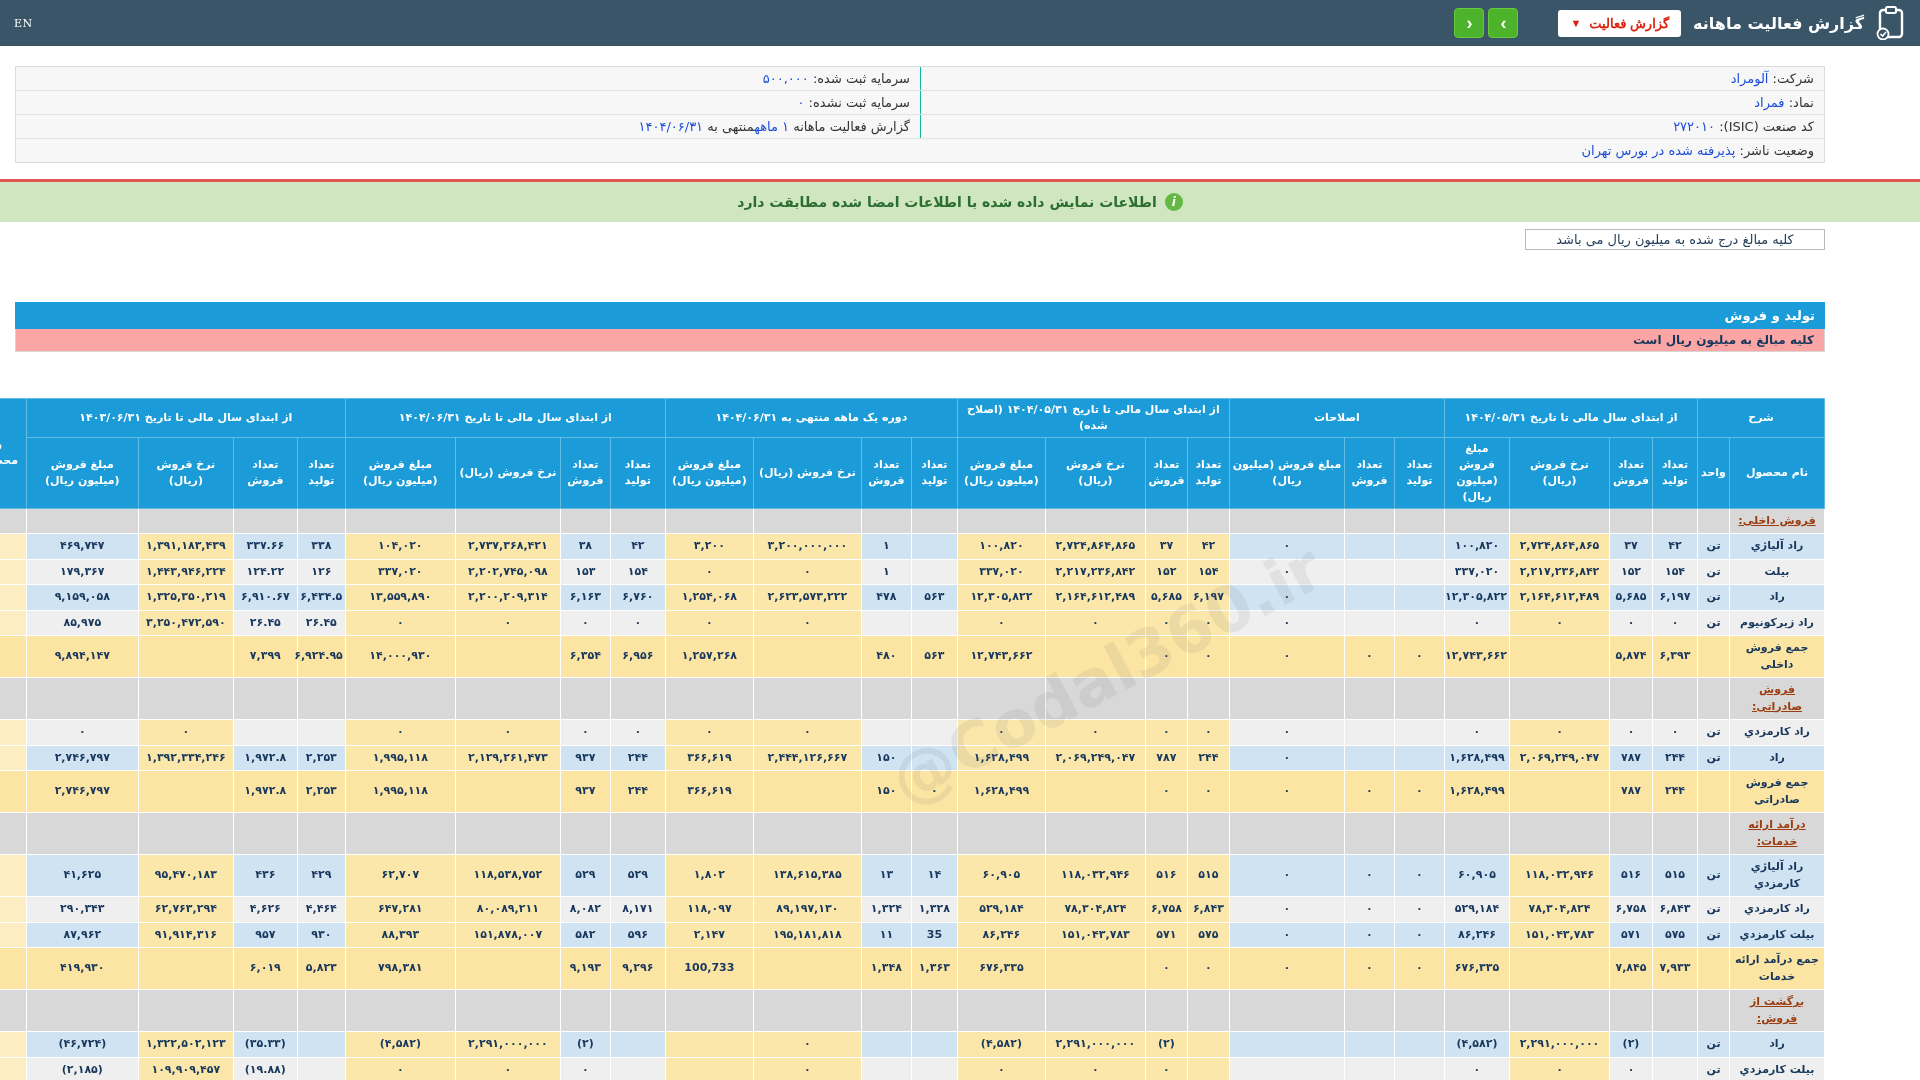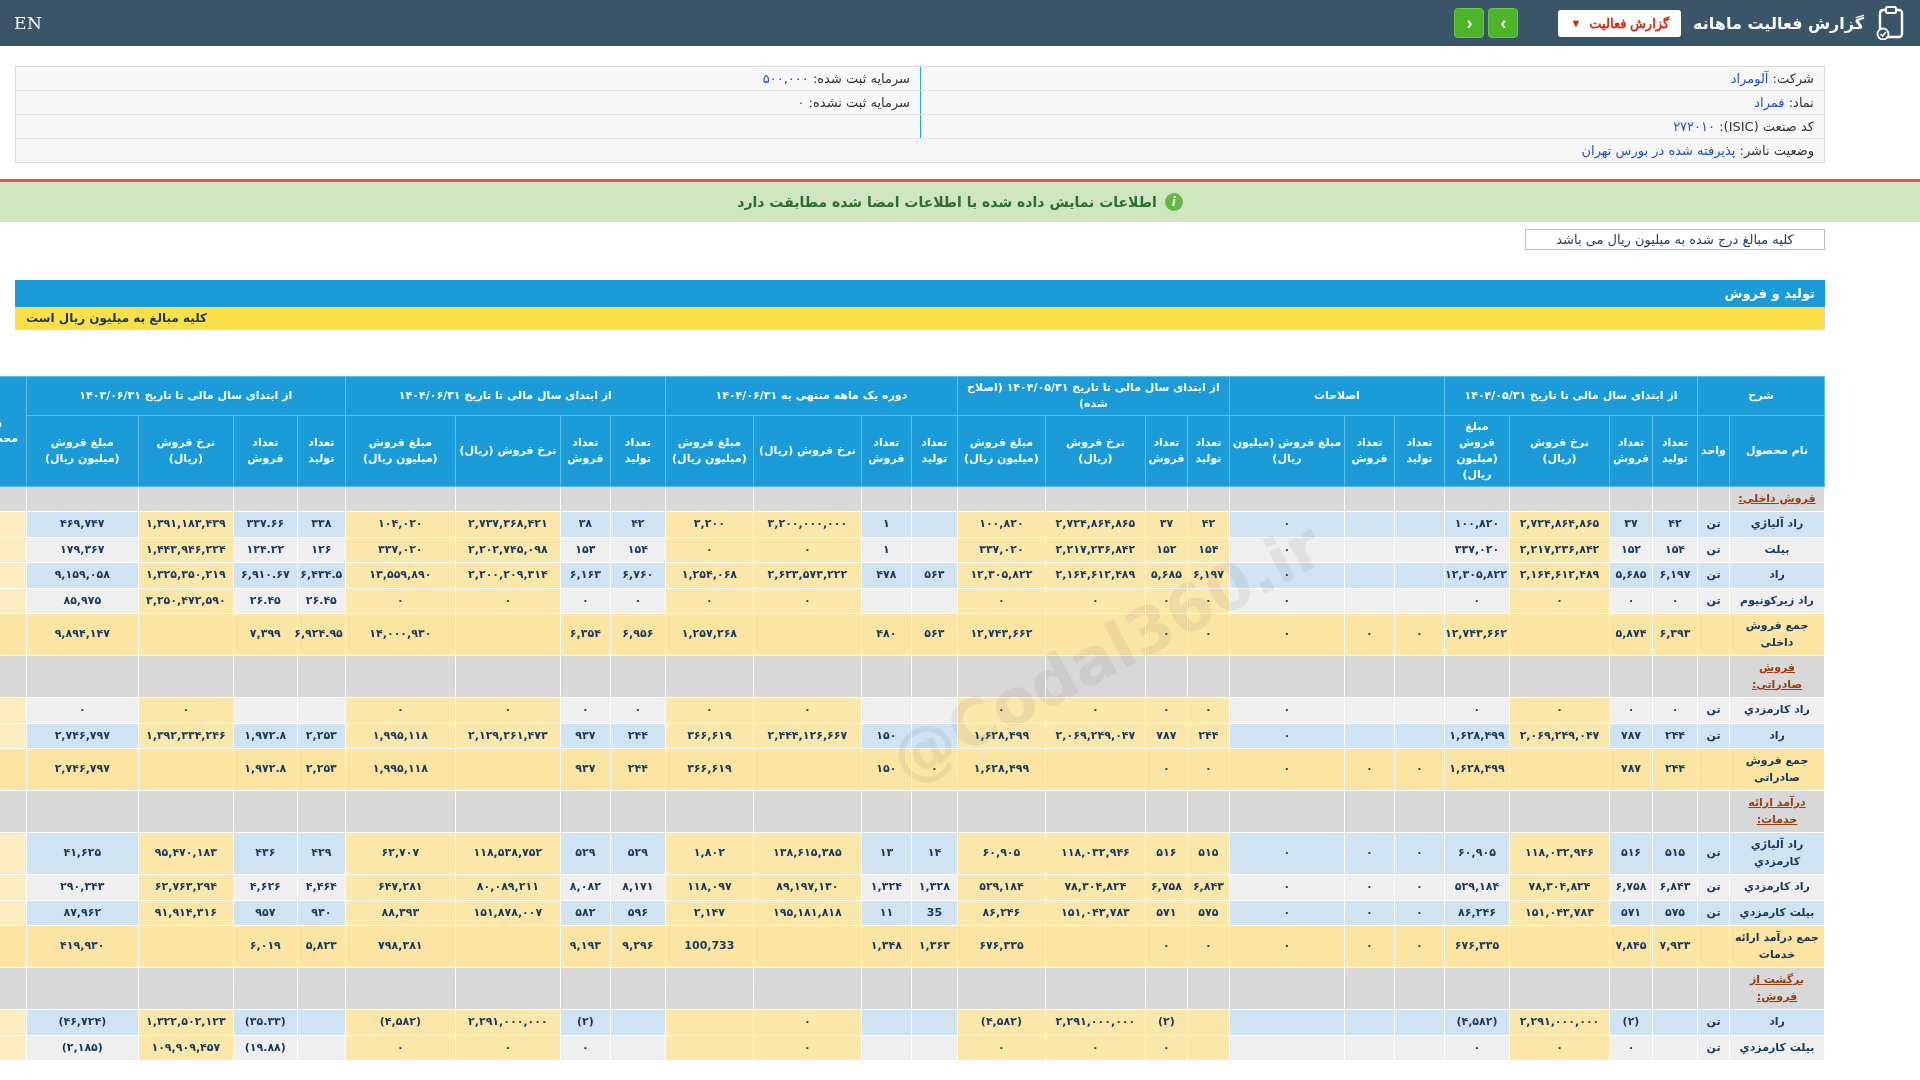--- a/index.html
+++ b/index.html
@@ -9,42 +9,42 @@
   .topbar { height:46px; background:#3a5568; display:flex; align-items:center;
     justify-content:space-between; padding:0 14px; direction:rtl; }
   .topbar-right { display:flex; align-items:center; gap:12px; }
   .tb-title { color:#fff; font-size:16px; font-weight:bold; }
   .tb-drop { background:#fff; color:#d9230f; font-size:13px; font-weight:bold;
     border:none; border-radius:3px; padding:6px 12px; display:flex; align-items:center; gap:8px; cursor:pointer; }
   .tb-drop .chev { font-size:11px; }
   .tb-navs { display:flex; gap:4px; margin-right:28px; }
   .tb-nav { width:30px; height:30px; background:#4db32a; border:1px solid #66c93e; border-radius:4px;
     color:#fff; font-size:18px; font-weight:bold; display:flex; align-items:center; justify-content:center; cursor:pointer; }
-  .tb-en { color:#fff; font-size:17px; letter-spacing:.5px; cursor:pointer; font-family:"DejaVu Serif", serif; }
+  .tb-en { color:#fff; font-size:11px; letter-spacing:.5px; cursor:pointer; font-family:"DejaVu Serif", serif; }
   
   .content { width:1810px; margin:0 95px 0 15px; }
   .info-panel { margin-top:20px; border:1px solid #dcdcdc; }
   .info-row { display:flex; direction:rtl; border-bottom:1px solid #e3e3e3; background:#f7f7f7; }
   .info-row:last-child { border-bottom:none; }
   .info-cell { width:50%; padding:4px 10px 4px; font-size:13px; color:#333; }
   .info-cell.right { border-left:1px solid #14b8a6; }
   .hl-orange { color:#1d4ed8; }
   
   .notice { margin-top:16px; width:1920px; margin-right:-95px; background:#cfe6c0;
     border-top:3px solid #e15555; padding:9px 0 11px; text-align:center; }
   .notice-inner { color:#2b6e2f; font-size:14px; font-weight:bold; display:inline-flex; align-items:center; gap:8px; }
   .i-icon { width:18px; height:18px; border-radius:50%; background:#63b944; color:#fff; font-size:12px;
     font-weight:bold; display:inline-flex; align-items:center; justify-content:center; font-style:italic; }
   .mrial-box { margin:7px auto 0 0; margin-left:auto; margin-right:0; width:300px; border:1px solid #b9b9b9;
     background:#fff; color:#1f3b57; font-size:13px; text-align:center; padding:2px 0; }
   
-  .sec-bar { margin-top:30px; background:#1b9cd8; color:#fff; font-size:13px; font-weight:bold;
+  .sec-bar { margin-top:52px; background:#1b9cd8; color:#fff; font-size:13px; font-weight:bold;
     padding:6px 10px; text-align:right; }
-  .sec-note { border:1px solid #d7d7d7; border-top:none; background:#fde047; color:#17375d;
-    font-size:12px; font-weight:bold; padding:4px 10px; text-align:left; }
+  .sec-note { border:1px solid #d7d7d7; border-top:none; background:#fca5a5; color:#17375d;
+    font-size:12px; font-weight:bold; padding:4px 10px; text-align:right; }
   
   .tbl-wrap { margin-top:46px; position:relative; }
   table.main { border-collapse:collapse; table-layout:fixed; width:1810px; direction:rtl; }
   table.main th { background:#1b9cd8; color:#fff; font-size:11px; font-weight:bold;
     border:1px solid #5fbde4; padding:3px 2px; text-align:center; line-height:1.45; }
   table.main td { border:1px solid #fff; font-size:11px; font-weight:bold; color:#17375d;
     text-align:center; padding:4px 2px; line-height:1.5; }
   td.c-name { text-align:right; padding-right:6px; }
   td.rb { background:#cfe3f2; }
   td.rg { background:#efefef; }
@@ -95,20 +95,21 @@
       <div class="info-row">
         <div class="info-cell right"><span>شرکت: </span><span class="hl-orange">آلومراد</span></div>
         <div class="info-cell left"><span>سرمایه ثبت شده: </span><span class="hl-orange">۵۰۰,۰۰۰</span></div>
       </div>
       <div class="info-row">
         <div class="info-cell right"><span>نماد: </span><span class="hl-orange">فمراد</span></div>
         <div class="info-cell left"><span>سرمایه ثبت نشده: </span><span class="hl-orange">۰</span></div>
       </div>
       <div class="info-row">
         <div class="info-cell right"><span>کد صنعت (ISIC): </span><span class="hl-orange">۲۷۲۰۱۰</span></div>
+        <div class="info-cell left"><span>گزارش فعالیت ماهانه </span><span class="hl-orange">۱ ماهه</span><span>منتهی به </span><span class="hl-orange">۱۴۰۴/۰۶/۳۱</span></div>
       </div>
       <div class="info-row">
         <div class="info-cell left"><span>وضعیت ناشر: </span><span class="hl-orange">پذیرفته شده در بورس تهران</span></div>
       </div>
     </div>
 
   <div class="notice">
     <span class="notice-inner">
       <span class="i-icon">i</span>
       <span>اطلاعات نمایش داده شده با اطلاعات امضا شده مطابقت دارد</span>

